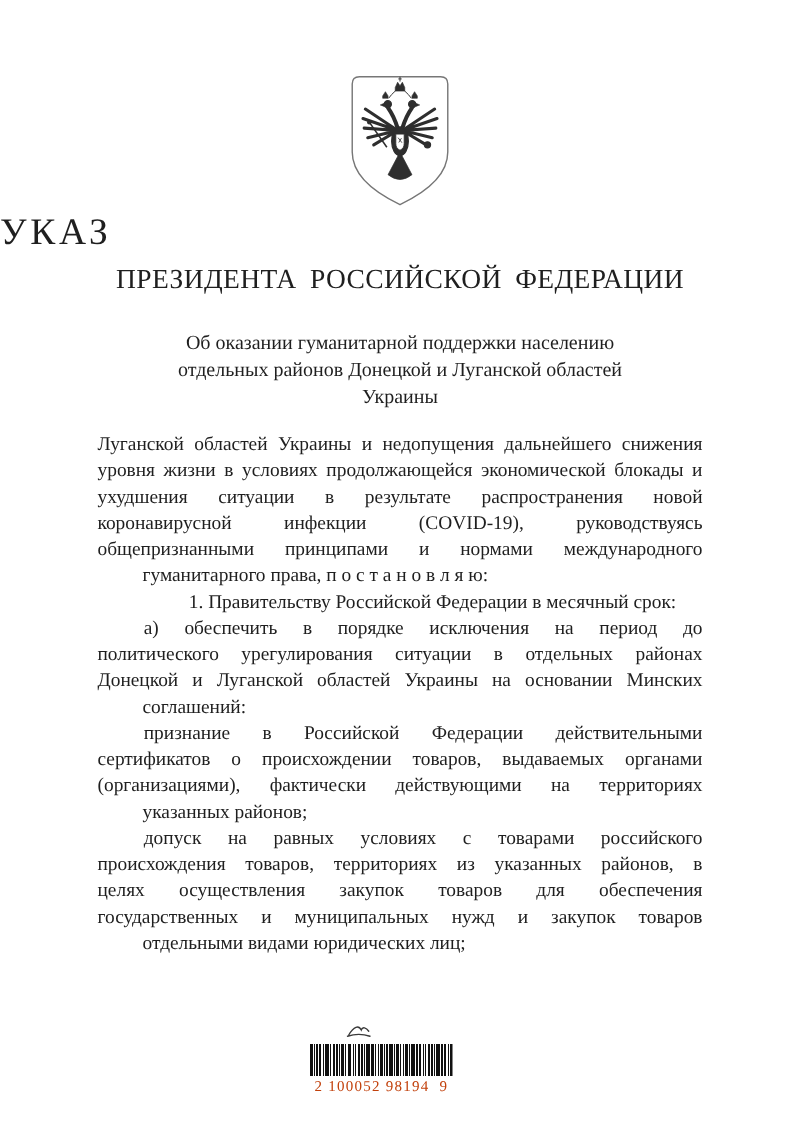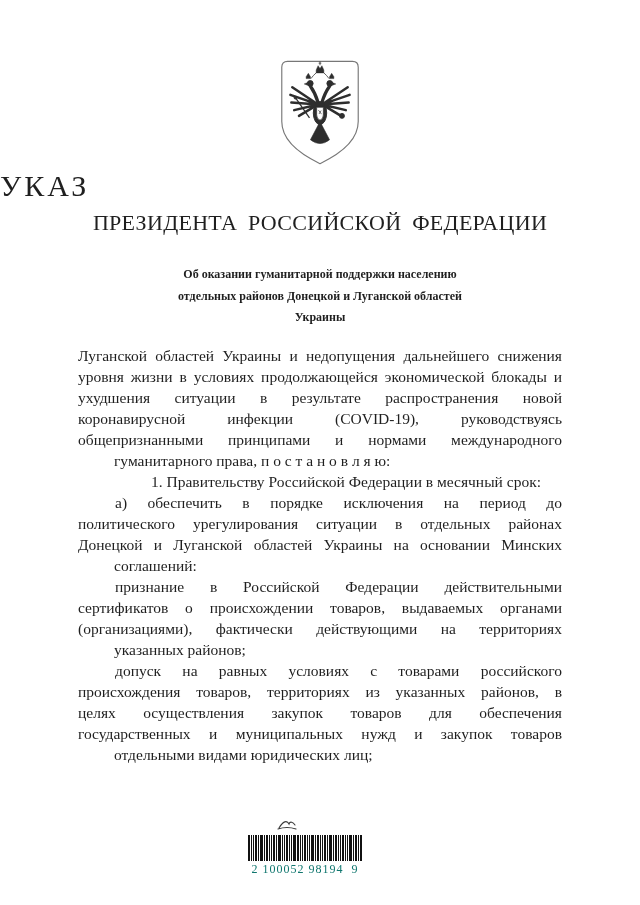--- a/index.html
+++ b/index.html
@@ -21,42 +21,42 @@
     text-align:left;font-size:30px;line-height:32px;
     letter-spacing:3px;font-weight:normal;
   }
   .doc-subtitle{
     position:absolute;left:0;right:0;top:212px;
     text-align:center;font-size:22px;line-height:22px;
     word-spacing:5px;letter-spacing:0.3px;
   }
   .subject{
     position:absolute;left:0;right:0;top:264px;
-    text-align:center;font-weight:bold;
-    font-size:12px;line-height:21.5px;
+    text-align:center;font-weight:normal;
+    font-size:16px;line-height:21.5px;
   }
   
   .body-block{
     position:absolute;left:78px;top:345px;width:484px;
     font-size:15.5px;line-height:21px;
   }
   .para{margin:0;padding:0;}
   .ln{text-align:justify;text-align-last:justify;}
   .ln.first{text-indent:37px;}
   .ln.last{text-align-last:left;margin-left:36px;}
   
   .barcode-block{position:absolute;left:248px;top:818px;width:114px;height:60px;}
   .print-mark{position:absolute;left:28px;top:0;width:26px;height:15px;}
   .print-mark svg{width:100%;height:100%;display:block;}
   .bars{position:absolute;left:0;top:17px;width:114px;height:26px;}
   .bars svg{width:100%;height:100%;display:block;}
   .barcode-digits{
     position:absolute;left:-8px;right:-8px;top:44px;
     text-align:center;font-size:12px;letter-spacing:1px;
-    font-family:"Liberation Serif", serif;color:#0f766e;
+    font-family:"Liberation Serif", serif;color:#c2410c;
     white-space:pre;
   }
 </style>
 </head>
 <body>
 
 <div class="page">
 
   <div class="emblem">
     <svg viewBox="0 0 90 115">

